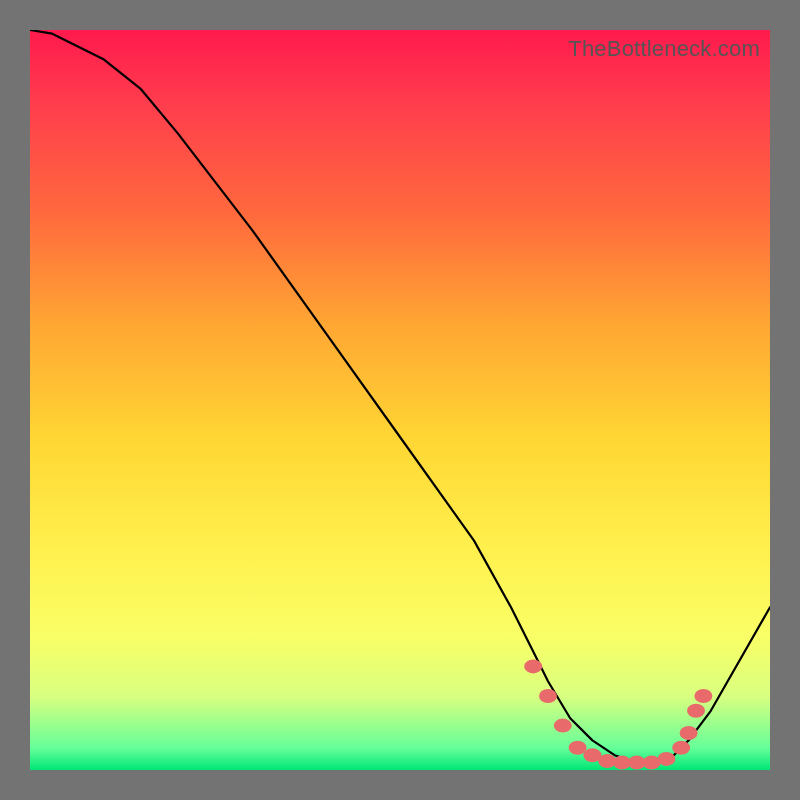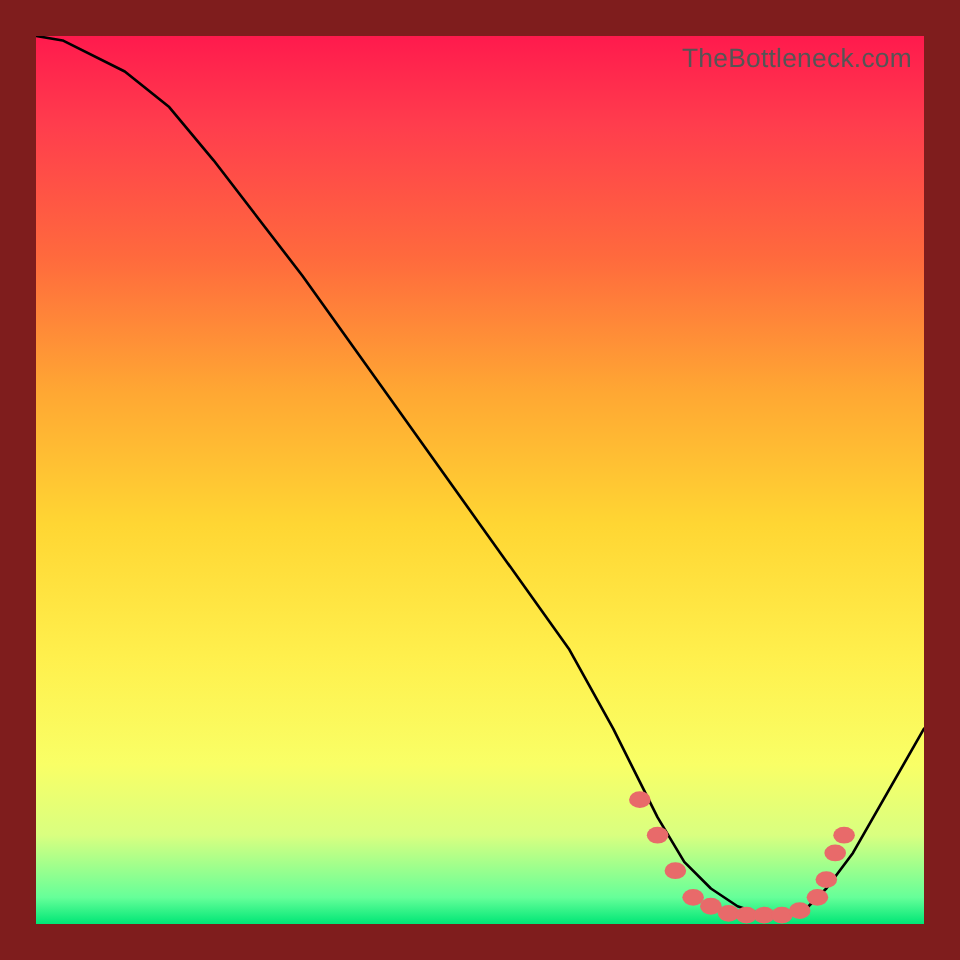--- a/index.html
+++ b/index.html
@@ -1,21 +1,21 @@
 <!DOCTYPE html>
 <html><head>
 <meta charset="utf-8">
 <style>
   * { margin: 0; padding: 0; box-sizing: border-box; }
   html, body { width: 800px; height: 800px; overflow: hidden; background: #000; }
   .frame {
     position: relative;
     width: 800px;
     height: 800px;
-    background: #7f1d1d;
+    background: #737373;
   }
   .plot {
     position: absolute;
     left: 30px;
     top: 30px;
     width: 740px;
     height: 740px;
     background: linear-gradient(to bottom,
       #ff1a4d 0%,
       #ff3d4d 10%,

